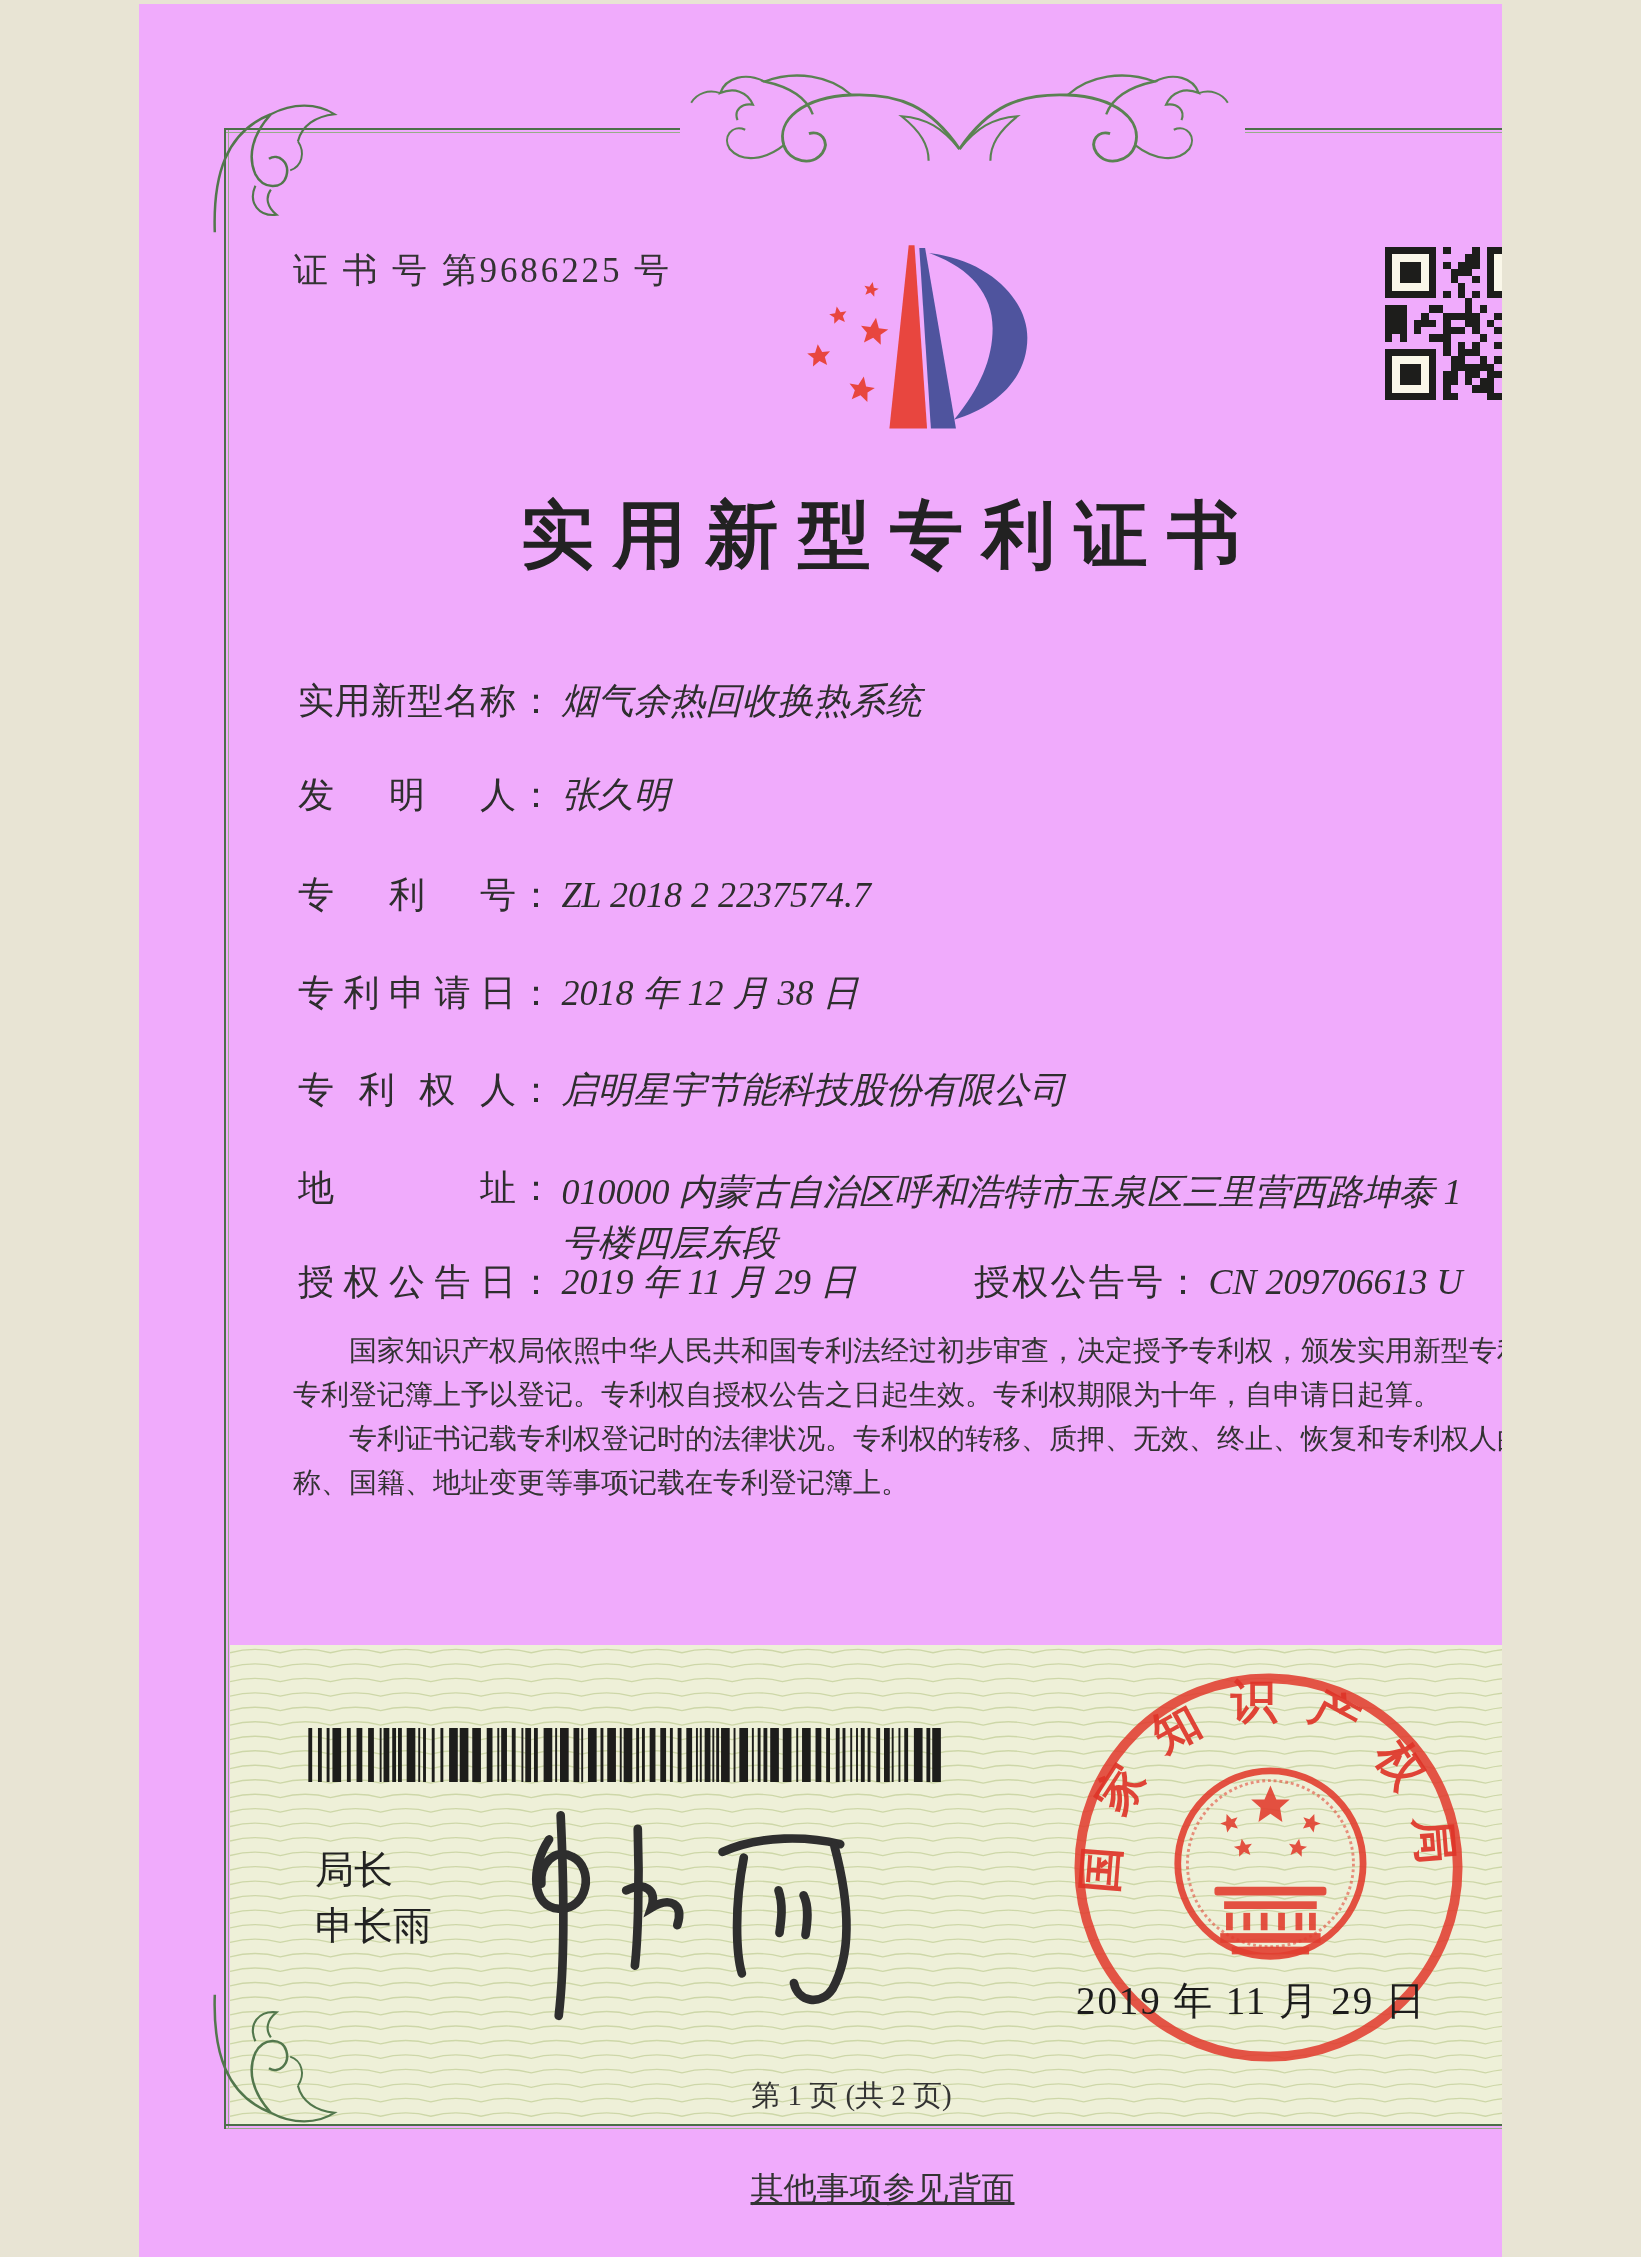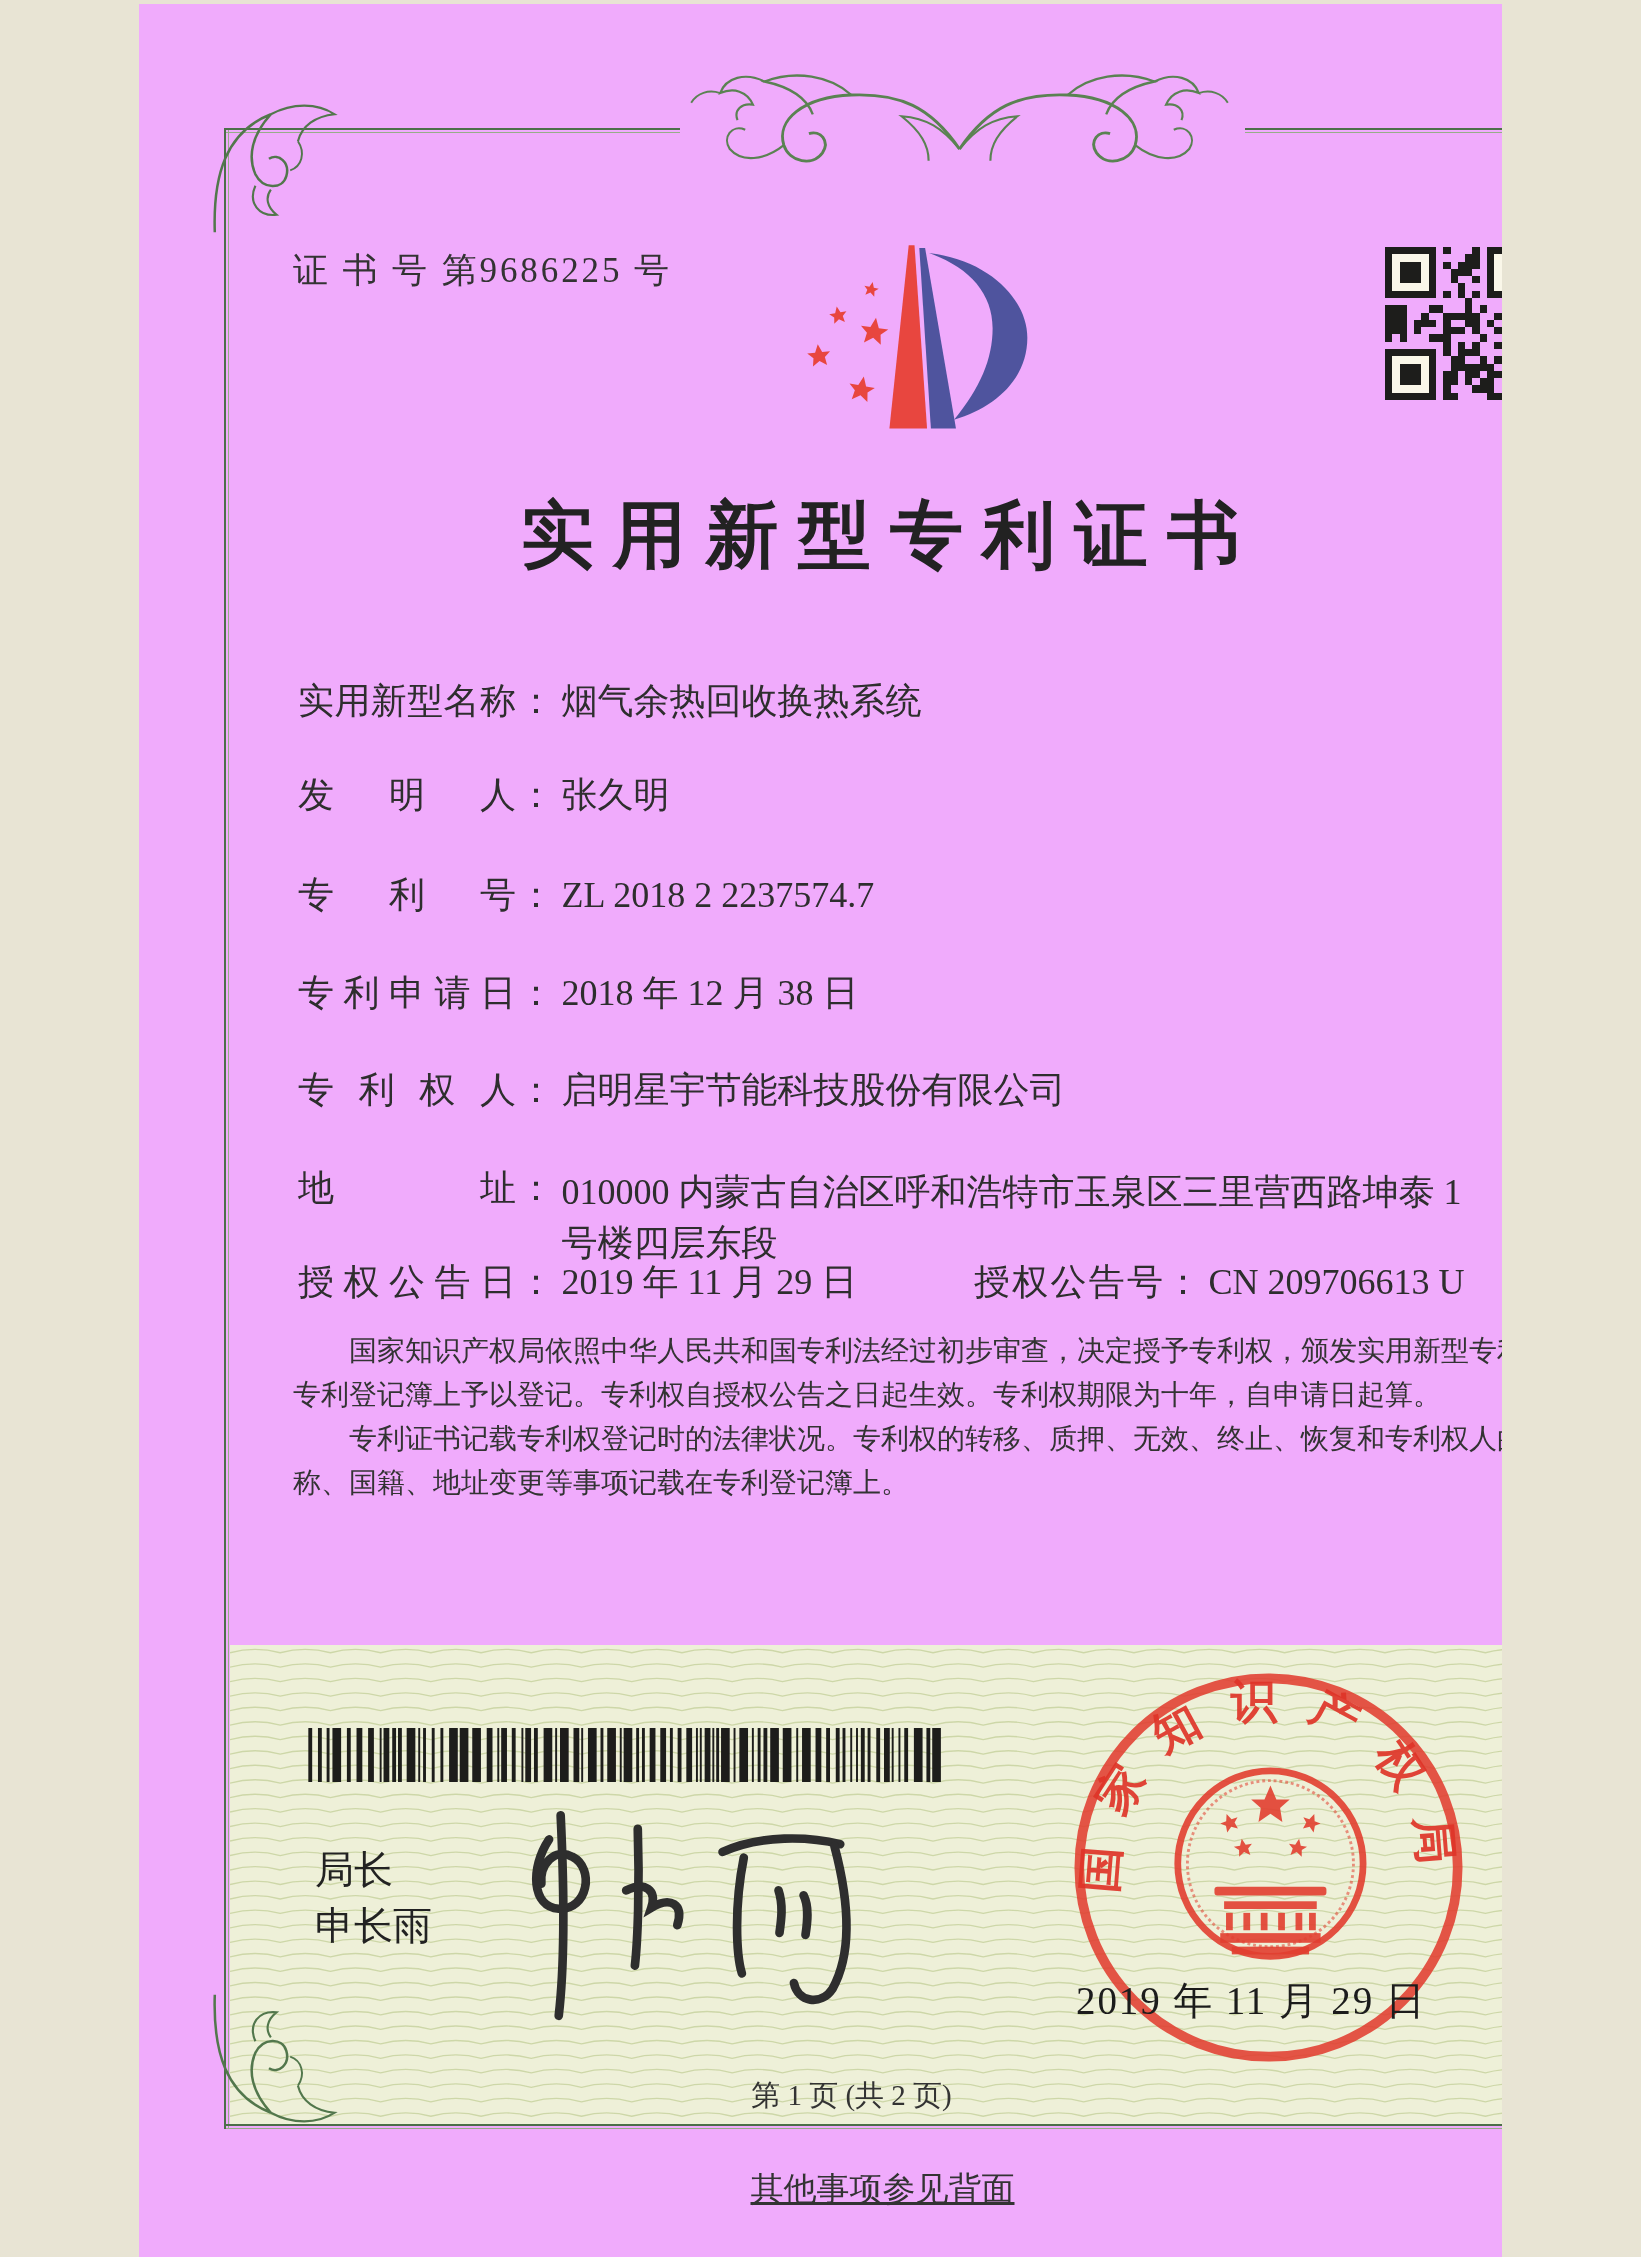--- a/index.html
+++ b/index.html
@@ -27,21 +27,21 @@
   
   .cert-no{position:absolute;left:154px;top:243px;font-size:35px;letter-spacing:2.9px;color:#333;}
   .logo{position:absolute;left:626px;top:220px;width:299px;height:217px;}
   .qr{position:absolute;left:1246px;top:243px;width:153px;height:153px;}
   .title{position:absolute;left:0;top:483px;width:1502px;text-align:center;
          font-size:73px;font-weight:bold;letter-spacing:19.3px;color:#222;}
   
   .frow{position:absolute;left:159px;font-size:36px;line-height:42px;white-space:nowrap;color:#2e2e2e;}
   .flabel{display:inline-block;width:218px;text-align:justify;text-align-last:justify;vertical-align:top;}
   .fcolon{display:inline-block;margin:0 7.7px 0 1.9px;vertical-align:top;}
-  .fval{display:inline-block;vertical-align:top;}
+  .fval{display:inline-block;vertical-align:top;font-style:italic;}
   .fval.addr{white-space:normal;width:917px;line-height:51px;}
   .grp2{position:absolute;left:676px;top:0;}
   .grp2 .flabel{width:189px;}
   
   .body-text{position:absolute;left:154px;top:1325px;width:1344px;font-size:28px;line-height:44px;
              text-align:justify;color:#333;}
   .body-text p{margin:0;text-indent:2em;}
   
   .barcode{position:absolute;left:169px;top:1724px;width:666px;height:54px;}
   .signer{position:absolute;left:176px;top:1838px;font-family:"Liberation Sans","DejaVu Sans",sans-serif;

